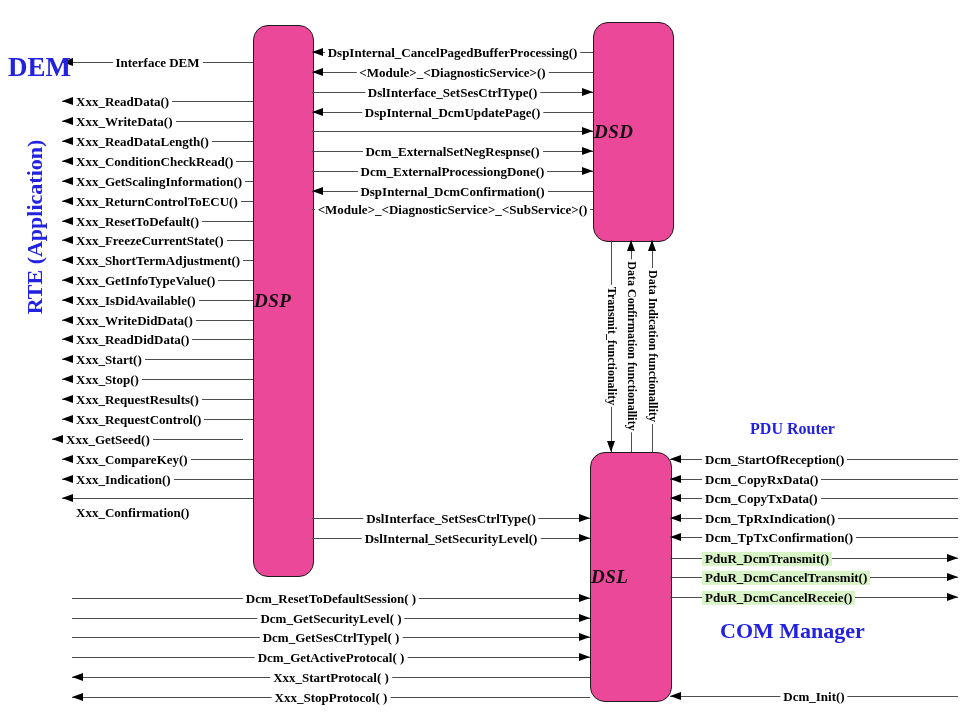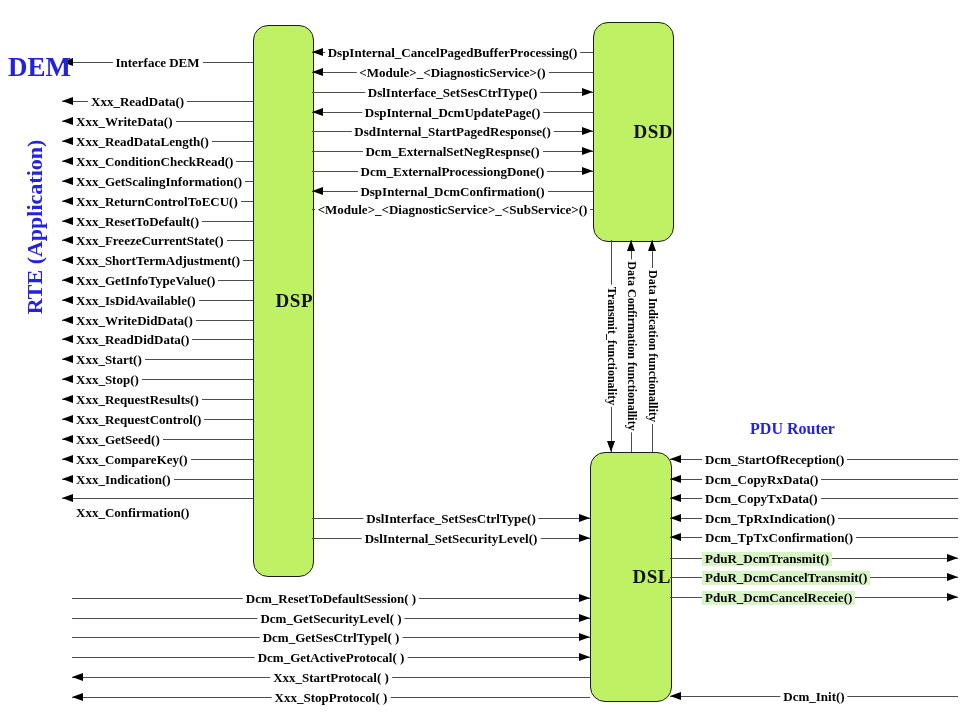--- a/index.html
+++ b/index.html
@@ -1,20 +1,20 @@
 <!DOCTYPE html>
 <html><head>
 <meta charset="utf-8">
 <style>
   html,body{margin:0;padding:0;background:#fff;}
   .canvas{position:relative;width:968px;height:721px;background:#ffffff;overflow:hidden;
           font-family:"Liberation Serif", serif;}
   
-  .box{position:absolute;border:1.6px solid #1c1c1c;border-radius:15px;background:#bef264;
-       display:flex;align-items:center;justify-content:flex-end;z-index:2;}
+  .box{position:absolute;border:1.6px solid #1c1c1c;border-radius:15px;background:#ec4899;
+       display:flex;align-items:center;justify-content:flex-start;z-index:2;font-style:italic;}
   .box span{font-weight:bold;font-size:19px;color:#111;letter-spacing:.5px;}
   #dsp{left:253px;top:25px;width:59px;height:550px;}
   #dsd{left:593px;top:22px;width:79px;height:218px;}
   #dsl{left:590px;top:452px;width:80px;height:248px;}
   
   .title{position:absolute;color:#2222e0;font-weight:bold;z-index:4;white-space:nowrap;}
   .t-dem{left:8px;top:52px;font-size:27px;}
   .t-rte{left:-60px;top:214px;width:190px;text-align:center;font-size:22px;
          transform:rotate(-90deg);transform-origin:center center;}
   .t-pdur{left:700px;top:420px;width:185px;text-align:center;font-size:16px;}
@@ -42,41 +42,42 @@
   .wm .wm-text{font-size:28px;font-weight:bold;color:#cfcfcf;-webkit-text-stroke:1px #a6a6a6;letter-spacing:1px;}
 </style>
 </head>
 <body>
 
 <div class="canvas">
 
   <div class="title t-dem">DEM</div>
   <div class="title t-rte">RTE (Application)</div>
   <div class="title t-pdur">PDU Router</div>
+  <div class="title t-com">COM Manager</div>
 
   <div class="box" id="dsp">
     <span>DSP</span>
   </div>
   <div class="box" id="dsd">
     <span>DSD</span>
   </div>
   <div class="box" id="dsl">
     <span>DSL</span>
   </div>
 
   <div id="connectors">
       <div class="row" style="left: 62px; top: 55px; width: 191px;">
         <div class="ln"></div>
         <div class="ah l"></div>
         <span class="lb center">Interface DEM</span>
       </div>
       <div class="row" style="left: 62px; top: 94px; width: 191px;">
         <div class="ln"></div>
         <div class="ah l"></div>
-        <span class="lb" style="left: 26px; text-align: center;">Xxx_ReadData()</span>
+        <span class="lb" style="left: 11px; text-align: center;">Xxx_ReadData()</span>
       </div>
       <div class="row" style="left: 62px; top: 114px; width: 191px;">
         <div class="ln"></div>
         <div class="ah l"></div>
         <span class="lb" style="left: 11px;">Xxx_WriteData()</span>
       </div>
       <div class="row" style="left: 62px; top: 134px; width: 191px;">
         <div class="ln"></div>
         <div class="ah l"></div>
         <span class="lb" style="left: 11px;">Xxx_ReadDataLength()</span>
@@ -144,21 +145,21 @@
       <div class="row" style="left: 62px; top: 392px; width: 191px;">
         <div class="ln"></div>
         <div class="ah l"></div>
         <span class="lb" style="left: 11px;">Xxx_RequestResults()</span>
       </div>
       <div class="row" style="left: 62px; top: 412px; width: 191px;">
         <div class="ln"></div>
         <div class="ah l"></div>
         <span class="lb" style="left: 11px;">Xxx_RequestControl()</span>
       </div>
-      <div class="row" style="left: 62px; top: 432px; width: 191px;">
+      <div class="row" style="left: 52px; top: 432px; width: 191px;">
         <div class="ln"></div>
         <div class="ah l"></div>
         <span class="lb" style="left: 11px;">Xxx_GetSeed()</span>
       </div>
       <div class="row" style="left: 62px; top: 452px; width: 191px;">
         <div class="ln"></div>
         <div class="ah l"></div>
         <span class="lb" style="left: 11px;">Xxx_CompareKey()</span>
       </div>
       <div class="row" style="left: 62px; top: 472px; width: 191px;">
@@ -187,21 +188,20 @@
         <span class="lb center">DslInterface_SetSesCtrlType()</span>
       </div>
       <div class="row" style="left: 312px; top: 105px; width: 281px;">
         <div class="ln"></div>
         <div class="ah l"></div>
         <span class="lb center">DspInternal_DcmUpdatePage()</span>
       </div>
       <div class="row" style="left: 312px; top: 124px; width: 281px;">
         <div class="ln"></div>
         <div class="ah r"></div>
-        <span class="lb center">DsdInternal_StartPagedResponse()</span>
       </div>
       <div class="row" style="left: 312px; top: 144px; width: 281px;">
         <div class="ln"></div>
         <div class="ah r"></div>
         <span class="lb center">Dcm_ExternalSetNegRespnse()</span>
       </div>
       <div class="row" style="left: 312px; top: 164px; width: 281px;">
         <div class="ln"></div>
         <div class="ah r"></div>
         <span class="lb center">Dcm_ExternalProcessiongDone()</span>

